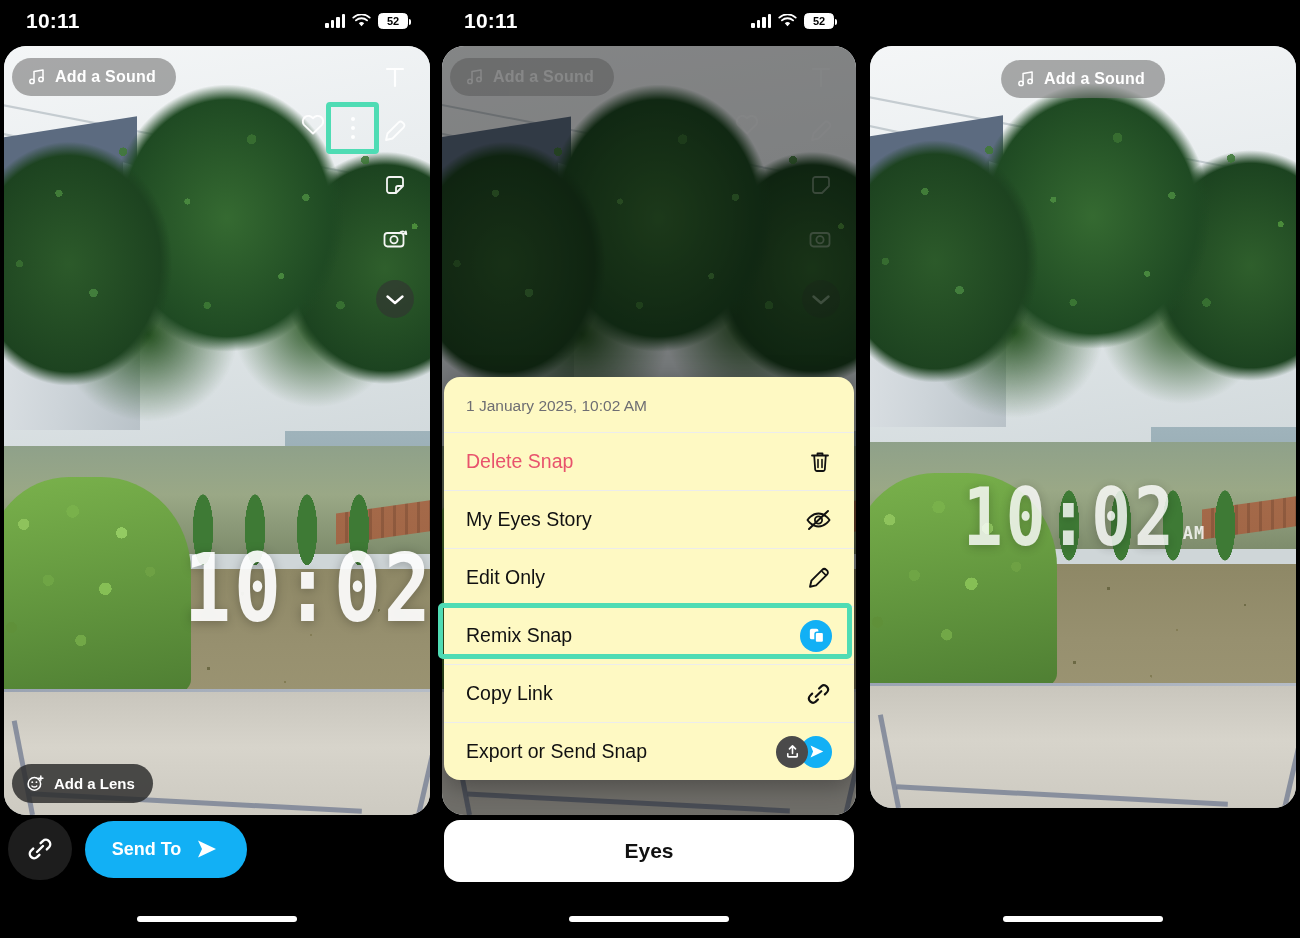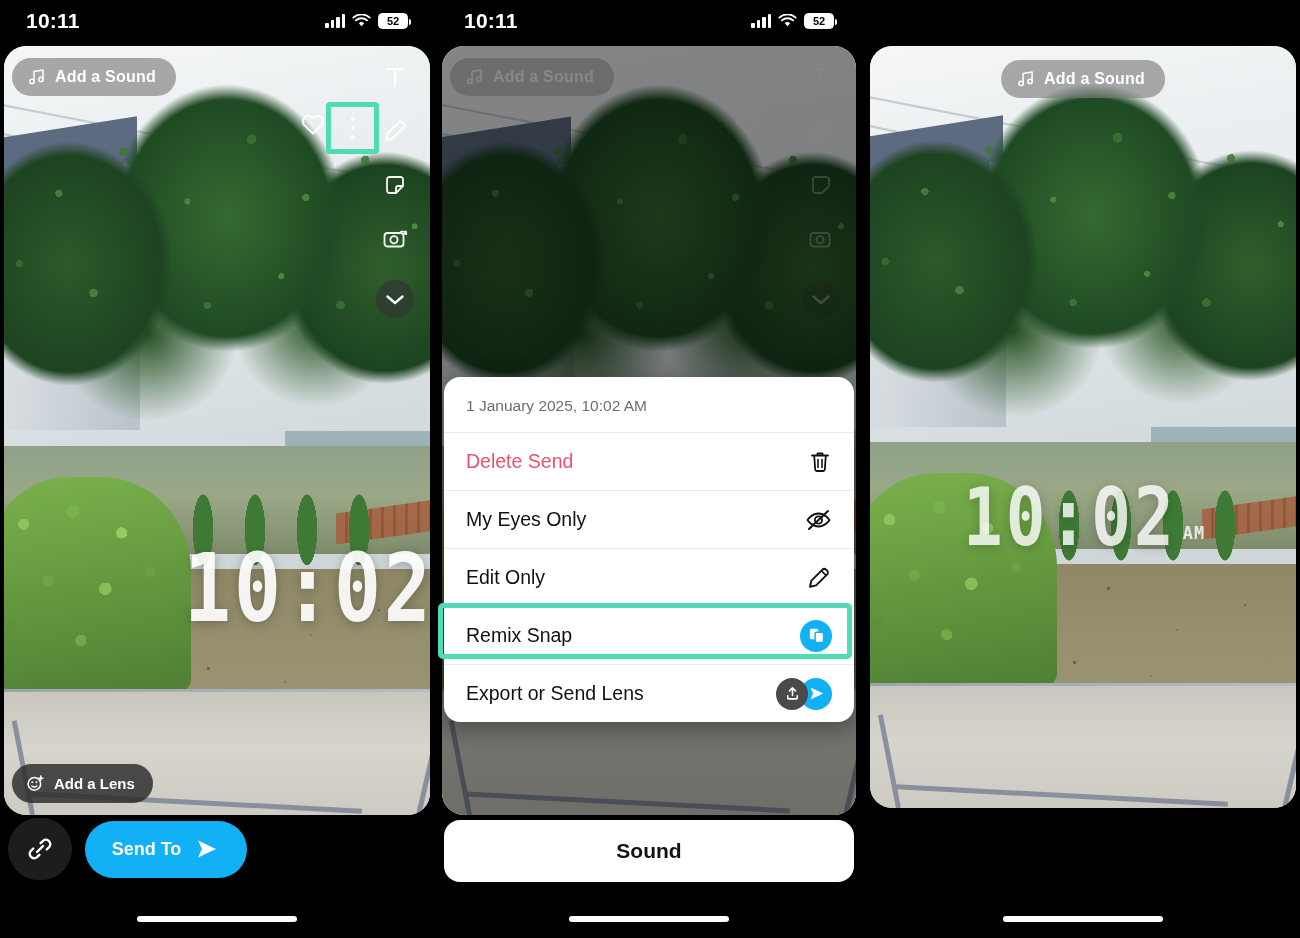--- a/index.html
+++ b/index.html
@@ -252,21 +252,21 @@
   }
 
   .home-ind {
     position:absolute; bottom: 16px; left: 50%; transform: translateX(-50%);
     width: 160px; height: 6px; border-radius: 3px; background:#fff;
   }
 
   
   .menu-card {
     position:absolute; left: 6px; right: 6px; top: 377px;
-    background:#ffffff; border-radius: 16px; overflow:hidden;
+    background:#fef9c3; border-radius: 16px; overflow:hidden;
     box-shadow: 0 6px 26px rgba(0,0,0,.35);
   }
   .menu-head {
     padding: 20px 22px 17px;
     font-size: 15.5px; color:#6e6e73; font-weight: 500;
   }
   .menu-row {
     position:relative;
     display:flex; align-items:center; justify-content:space-between;
     padding: 0 22px; height: 58px;
@@ -561,31 +561,31 @@
     </div>
 
     <div class="ghost-row">
       <div class="ghost-strip"></div>
     </div>
 
     <div class="menu-card">
       <div class="menu-head">1 January 2025, 10:02 AM</div>
 
       <div class="menu-row danger">
-        <span>Delete Send</span>
+        <span>Delete Snap</span>
         <span class="ic">
           <svg width="24" height="26" viewBox="0 0 24 26">
             <path d="M4 6.5h16M9.5 6.5V4.3h5v2.2M6.2 6.5l1 14.2A1.6 1.6 0 0 0 8.8 22h6.4a1.6 1.6 0 0 0 1.6-1.3l1-14.2" stroke="#111" stroke-width="1.8" fill="none" stroke-linecap="round" stroke-linejoin="round"></path>
             <path d="M10 10.5v8M14 10.5v8" stroke="#111" stroke-width="1.6" stroke-linecap="round"></path>
           </svg>
         </span>
       </div>
 
       <div class="menu-row">
-        <span>My Eyes Only</span>
+        <span>My Eyes Story</span>
         <span class="ic">
           <svg width="27" height="24" viewBox="0 0 27 24">
             <path d="M2.5 12S6.6 5.5 13.5 5.5 24.5 12 24.5 12 20.4 18.5 13.5 18.5 2.5 12 2.5 12Z" stroke="#111" stroke-width="1.8" fill="none"></path>
             <circle cx="13.5" cy="12" r="3.6" stroke="#111" stroke-width="1.8" fill="none"></circle>
             <path d="M4 21 23 3" stroke="#111" stroke-width="2" stroke-linecap="round"></path>
           </svg>
         </span>
       </div>
 
 
@@ -602,43 +602,53 @@
       <div class="menu-row">
         <span>Remix Snap</span>
         <span class="blue-circle">
           <svg width="19" height="19" viewBox="0 0 20 20">
             <rect x="3" y="3" width="9" height="11" rx="2" fill="#fff"></rect>
             <rect x="8.5" y="6.5" width="9" height="11" rx="2" fill="#fff" stroke="#12b0f5" stroke-width="1.6"></rect>
           </svg>
         </span>
       </div>
 
-
       <div class="menu-row">
-        <span>Export or Send Lens</span>
+        <span>Copy Link</span>
+        <span class="ic">
+          <svg width="27" height="26" viewBox="0 0 28 28">
+            <path d="M11 17 17 11" stroke="#111" stroke-width="2.3" stroke-linecap="round"></path>
+            <path d="M14.6 8.2 17 5.8a4.4 4.4 0 0 1 6.2 6.2l-2.4 2.4" stroke="#111" stroke-width="2.3" fill="none" stroke-linecap="round"></path>
+            <path d="M13.4 19.8 11 22.2A4.4 4.4 0 0 1 4.8 16l2.4-2.4" stroke="#111" stroke-width="2.3" fill="none" stroke-linecap="round"></path>
+          </svg>
+        </span>
+      </div>
+
+      <div class="menu-row">
+        <span>Export or Send Snap</span>
         <span class="dual-ic">
           <span class="gray-circle">
             <svg width="17" height="17" viewBox="0 0 18 18">
               <path d="M9 3v8M5.8 6.2 9 3l3.2 3.2" stroke="#fff" stroke-width="1.7" fill="none" stroke-linecap="round" stroke-linejoin="round"></path>
               <path d="M4 11.5v2.2a1 1 0 0 0 1 1h8a1 1 0 0 0 1-1v-2.2" stroke="#fff" stroke-width="1.7" fill="none" stroke-linecap="round"></path>
             </svg>
           </span>
           <span class="blue-circle">
             <svg width="17" height="15" viewBox="0 0 20 17">
                 <path d="M3 1.5 18 8.5 3 15.5 6 8.5Z" fill="#fff"></path>
               </svg>
           </span>
         </span>
       </div>
     </div>
 
     <div class="row-highlight"></div>
 
     <div class="done-btn">
-      <span>Sound</span>
+      <span>Eyes</span>
     </div>
 
     <div class="home-ind"></div>
   </div>
 
   <div class="panel" id="panel3">
 
     <div class="snap">
       <div class="photo">
         <div class="sky"></div>

